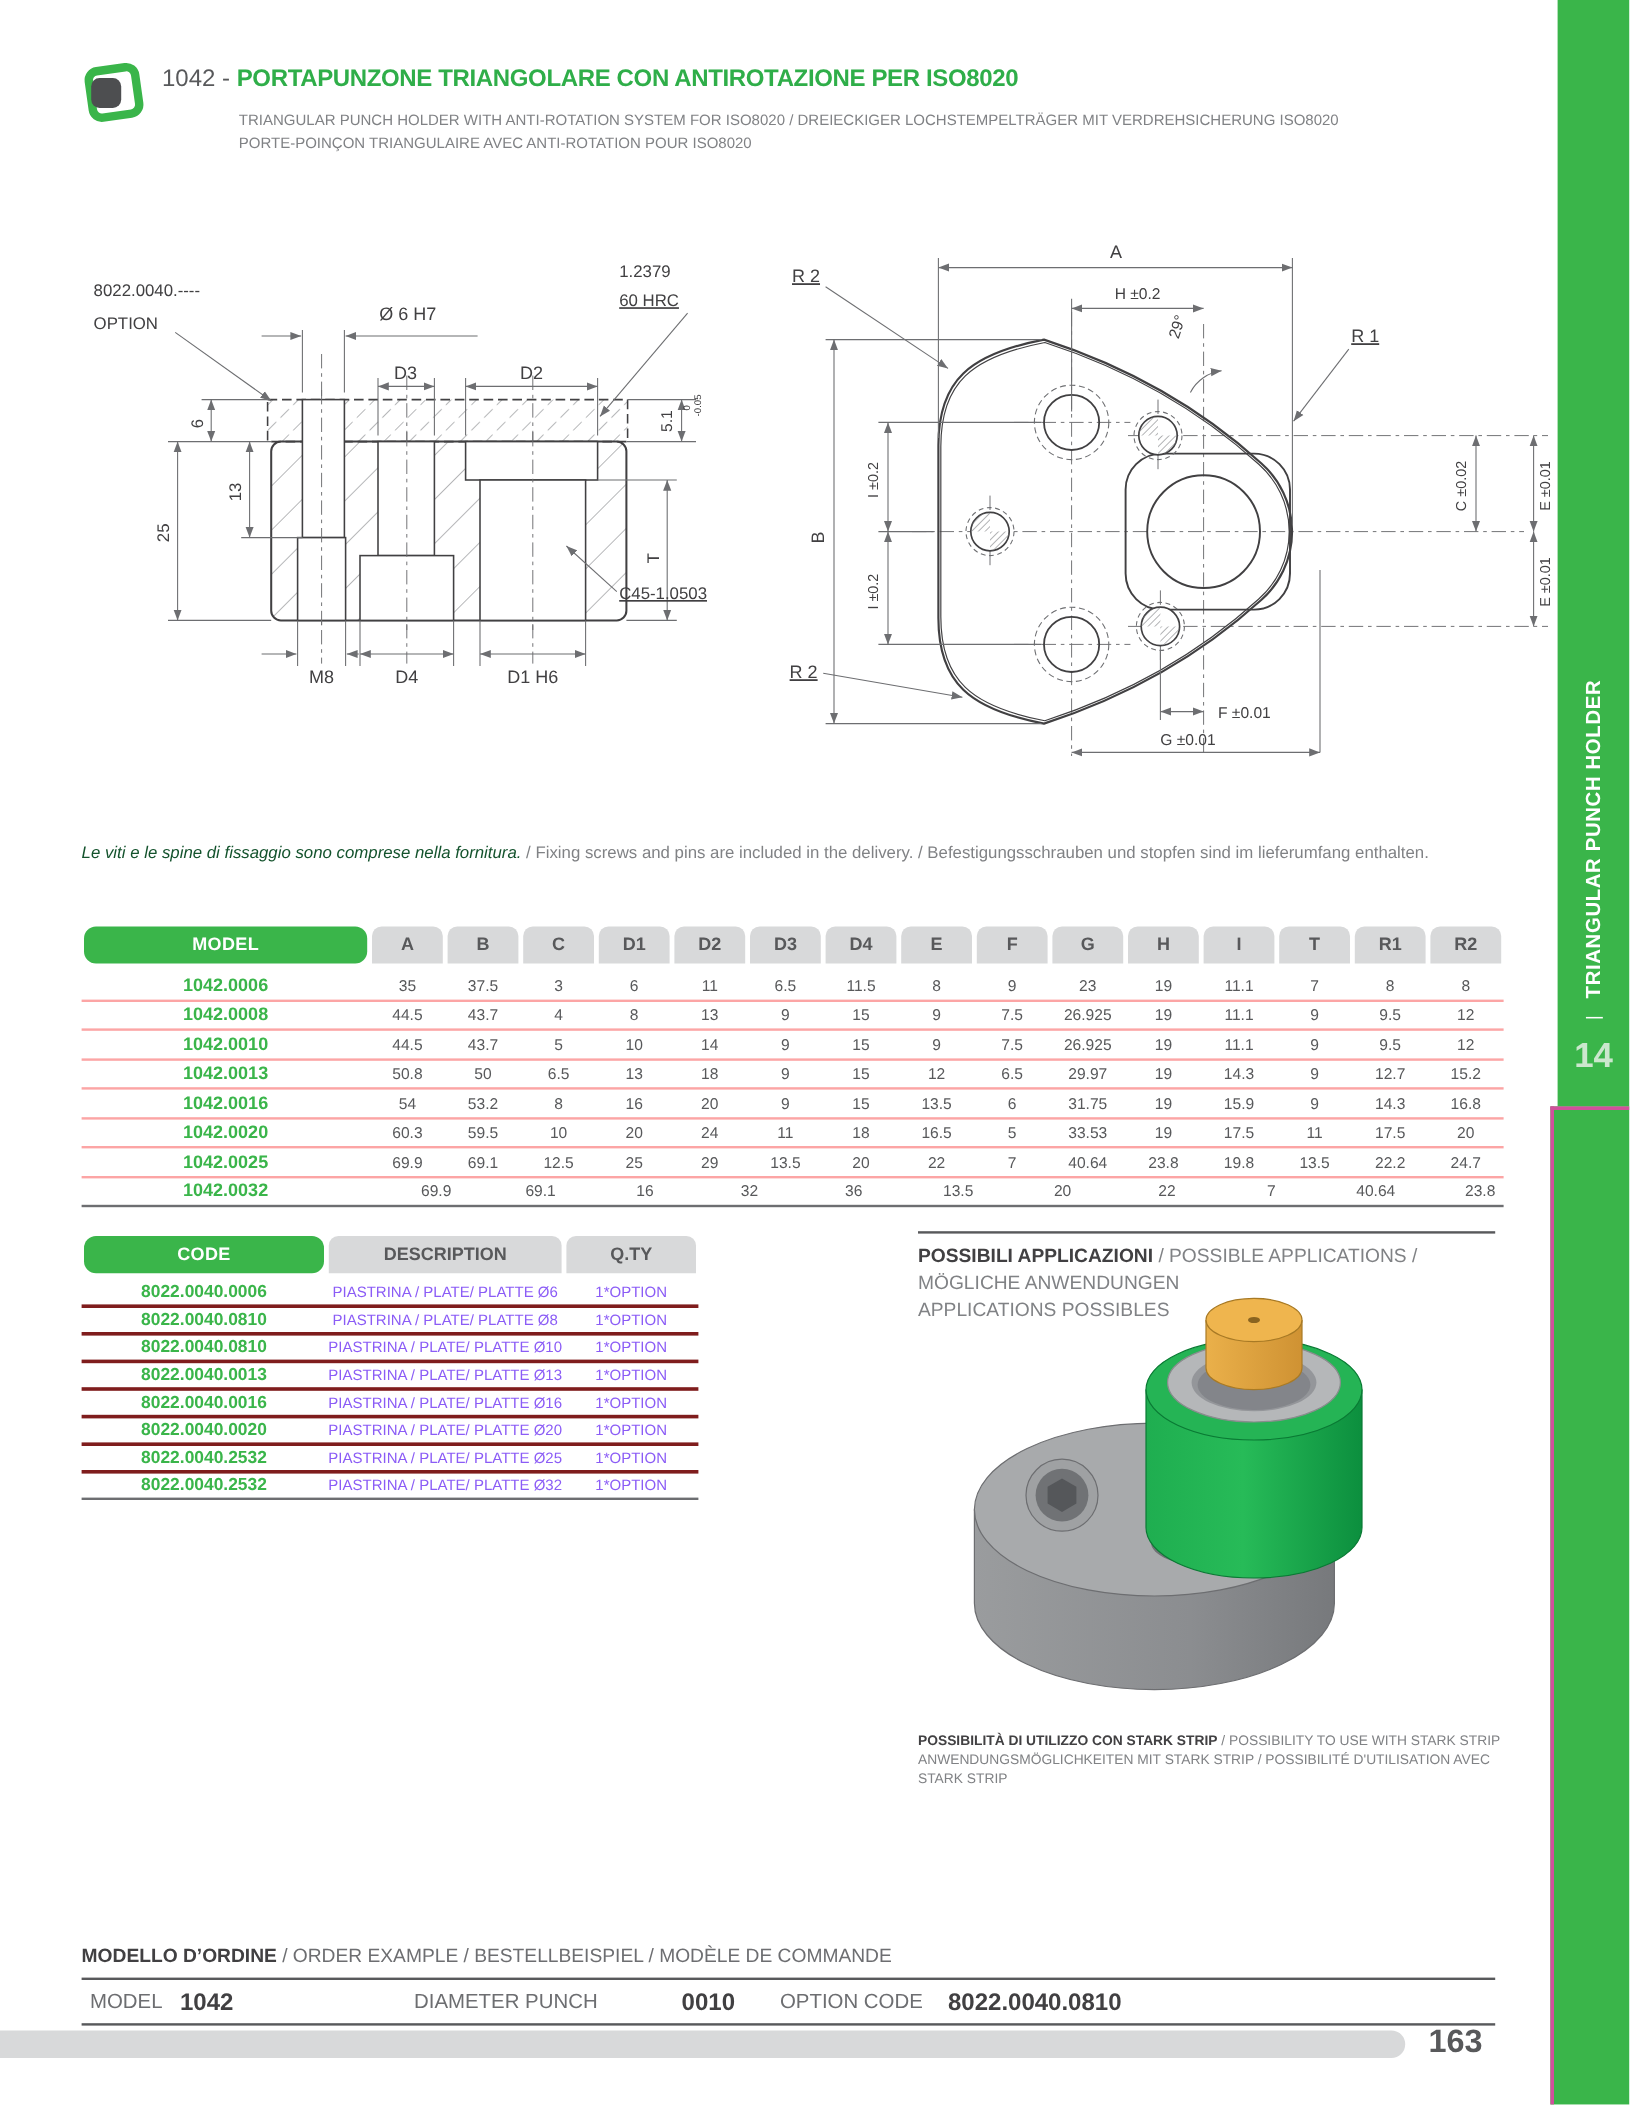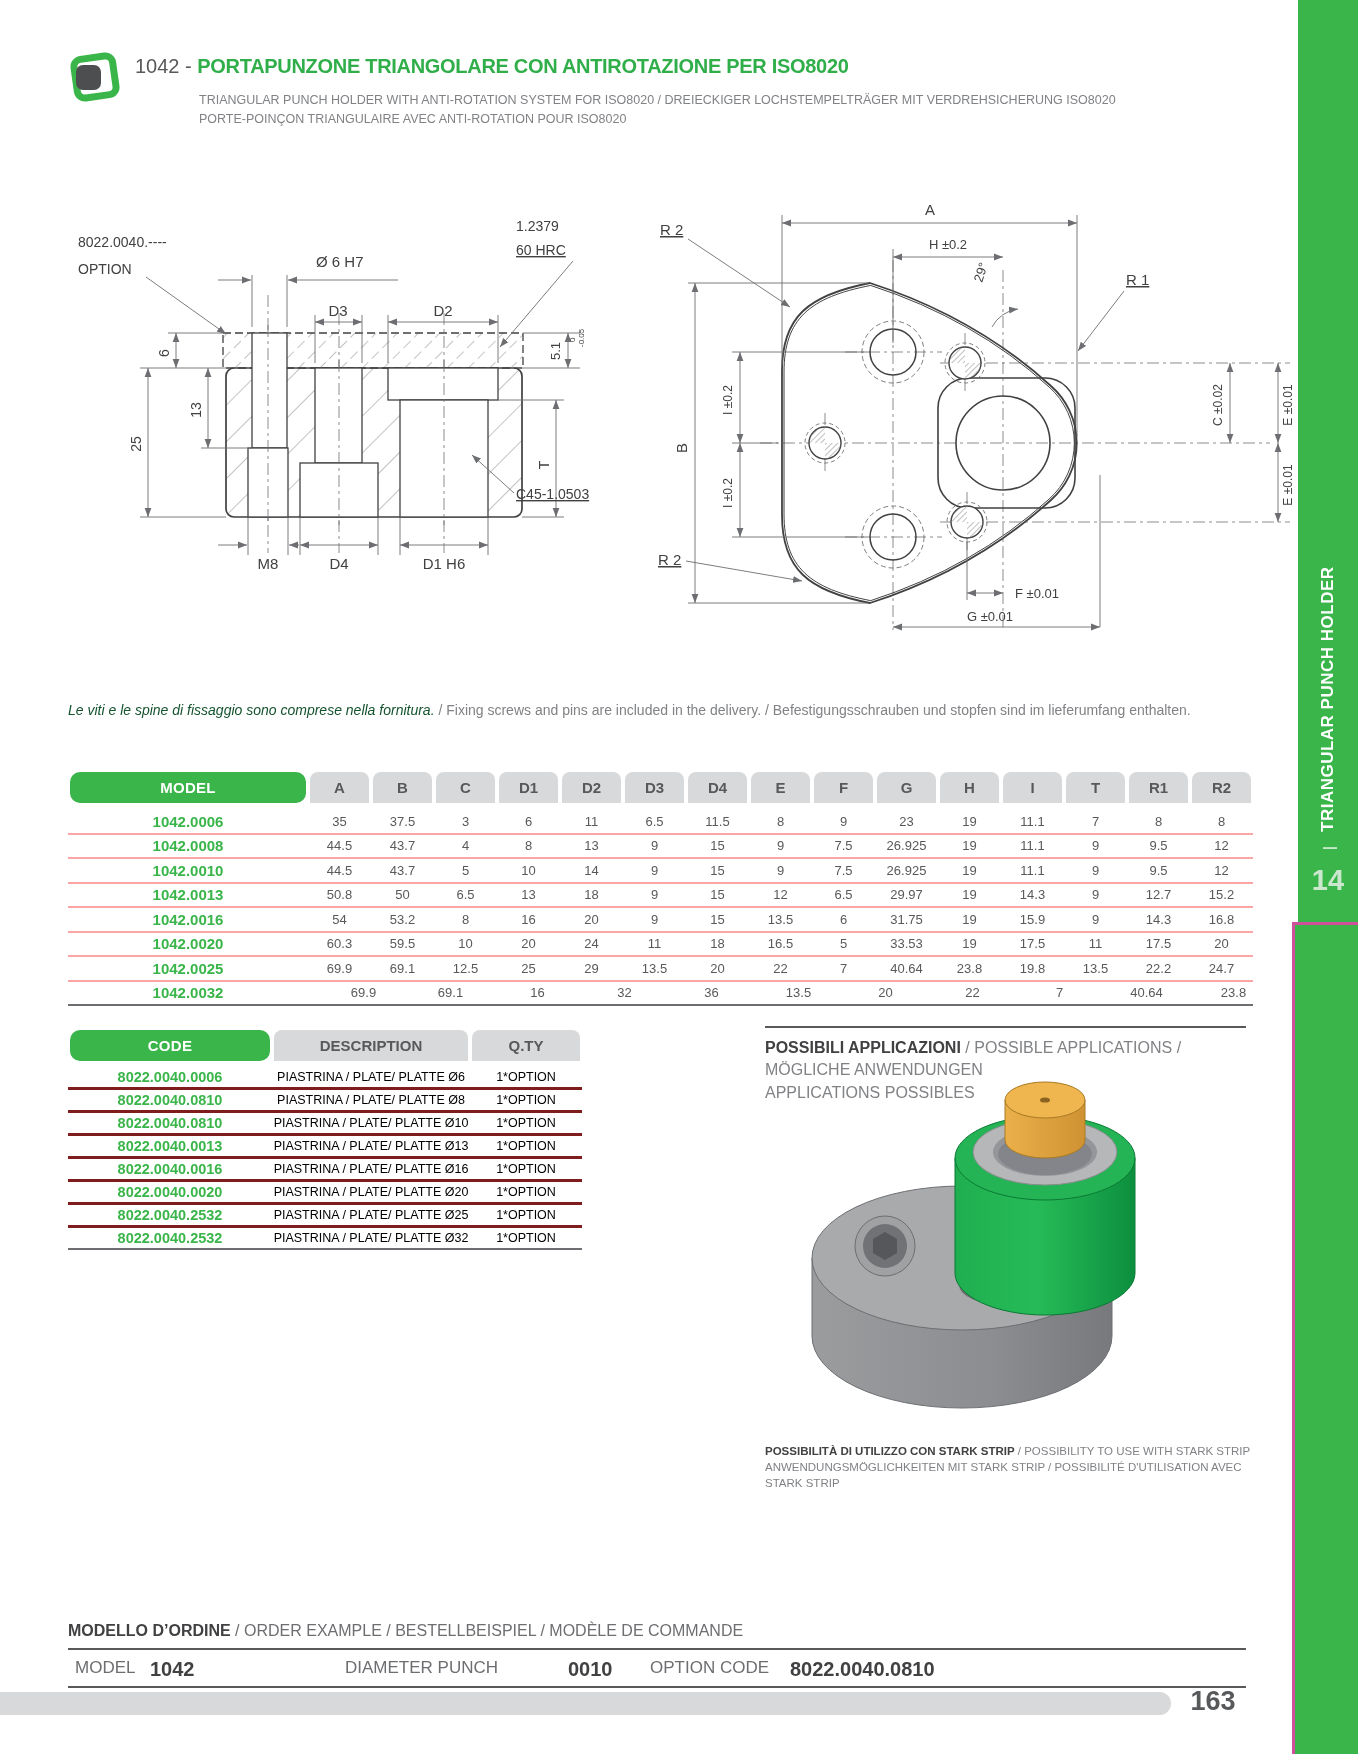--- a/index.html
+++ b/index.html
@@ -29,21 +29,21 @@
   .dimrow{height:22.5px;align-items:center;border-bottom:2px solid #fca5a5;}
   .dimrow:last-child{border-bottom:none;gap:24px;}
   .dcell{text-align:center;font-size:13px;color:#58595b;}
   .dcell.model{color:#3ab54a;font-weight:bold;font-size:15px;}
   
   .codetable{position:absolute;left:68px;top:1030px;width:514px;}
   .codehead,.coderow{display:grid;grid-template-columns:204px 198px 112px;}
   .codebody{margin-top:6px;border-bottom:2px solid #6d6e71;}
   .coderow{height:20px;align-items:center;border-bottom:3px solid #7f1d1d;}
   .coderow:last-child{border-bottom:none;}
-  .ccell{text-align:center;font-size:12.5px;color:#000000;}
+  .ccell{text-align:center;font-size:12.5px;color:#8b5cf6;}
   .ccell.code{color:#3ab54a;font-weight:bold;font-size:14.5px;}
   
   .apps-divider{position:absolute;left:765px;top:1026px;width:481px;border-top:2px solid #58595b;}
   .apps-title{position:absolute;left:765px;top:1037px;width:490px;font-size:16px;line-height:1.4;color:#808285;}
   .apps-title b,.apps-caption b{color:#414042;}
   .apps-caption{position:absolute;left:765px;top:1443px;width:500px;font-size:11.5px;line-height:1.4;color:#808285;}
   
   .order{position:absolute;left:68px;top:1622px;width:1178px;}
   .order-heading{font-size:16px;color:#6d6e71;padding-bottom:8px;border-bottom:2px solid #58595b;}
   .order-heading b{color:#414042;}

